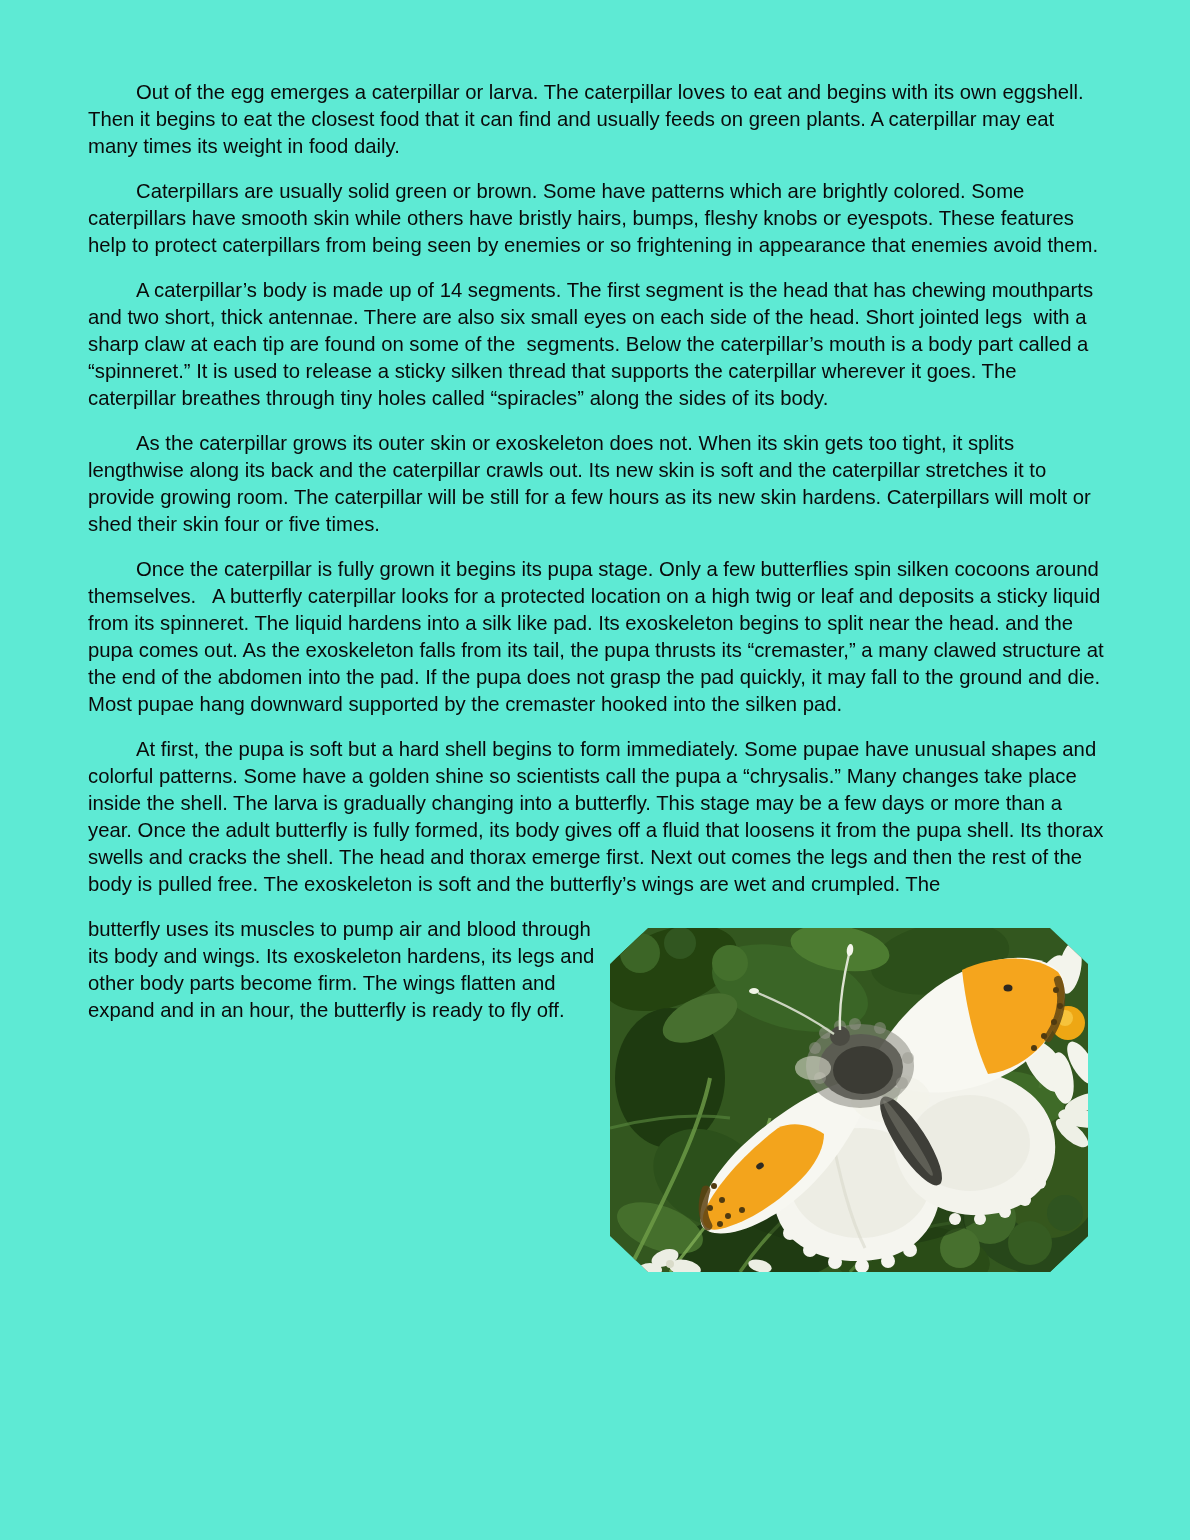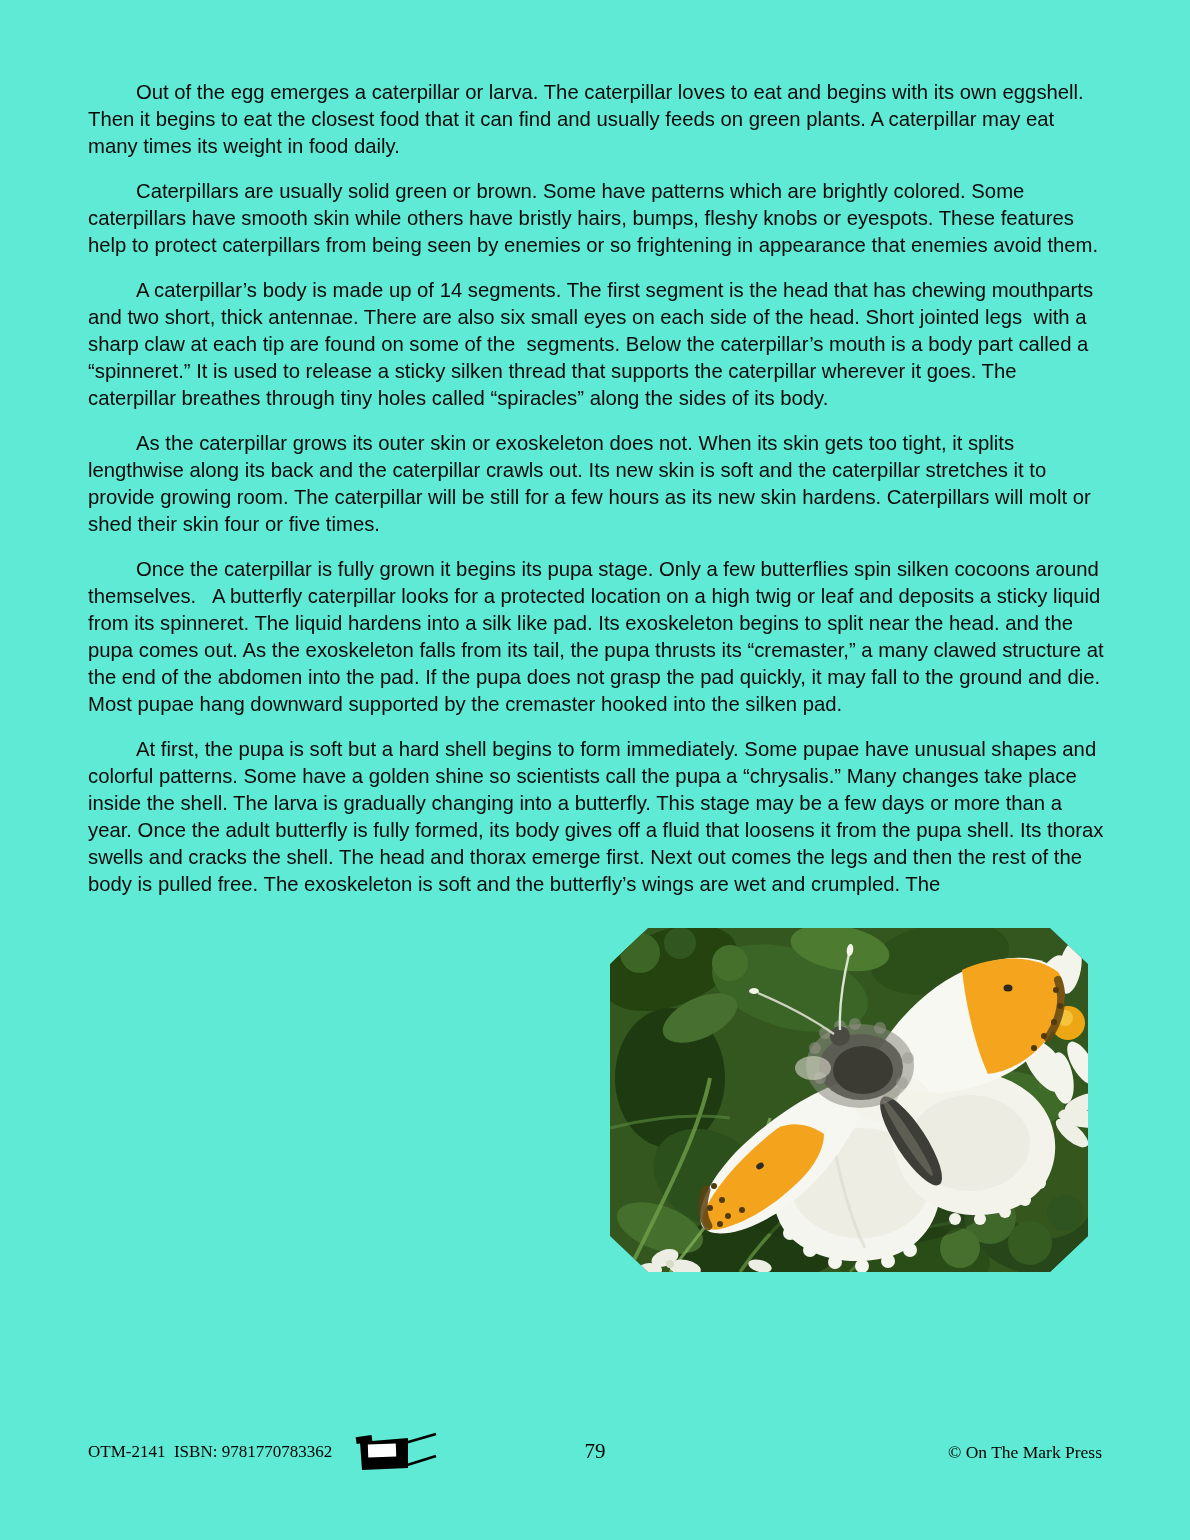--- a/index.html
+++ b/index.html
@@ -35,20 +35,21 @@
 
   <main class="content">
     <p>Out of the egg emerges a caterpillar or larva. The caterpillar loves to eat and begins with its own eggshell. Then it begins to eat the closest food that it can find and usually feeds on green plants. A caterpillar may eat many times its weight in food daily.</p>
     <p>Caterpillars are usually solid green or brown. Some have patterns which are brightly colored. Some caterpillars have smooth skin while others have bristly hairs, bumps, fleshy knobs or eyespots. These features help to protect caterpillars from being seen by enemies or so frightening in appearance that enemies avoid them.</p>
     <p>A caterpillar’s body is made up of 14 segments. The first segment is the head that has chewing mouthparts and two short, thick antennae. There are also six small eyes on each side of the head. Short jointed legs  with a sharp claw at each tip are found on some of the  segments. Below the caterpillar’s mouth is a body part called a “spinneret.” It is used to release a sticky silken thread that supports the caterpillar wherever it goes. The caterpillar breathes through tiny holes called “spiracles” along the sides of its body.</p>
     <p>As the caterpillar grows its outer skin or exoskeleton does not. When its skin gets too tight, it splits lengthwise along its back and the caterpillar crawls out. Its new skin is soft and the caterpillar stretches it to provide growing room. The caterpillar will be still for a few hours as its new skin hardens. Caterpillars will molt or shed their skin four or five times.</p>
     <p>Once the caterpillar is fully grown it begins its pupa stage. Only a few butterflies spin silken cocoons around themselves.   A butterfly caterpillar looks for a protected location on a high twig or leaf and deposits a sticky liquid from its spinneret. The liquid hardens into a silk like pad. Its exoskeleton begins to split near the head. and the pupa comes out. As the exoskeleton falls from its tail, the pupa thrusts its “cremaster,” a many clawed structure at the end of the abdomen into the pad. If the pupa does not grasp the pad quickly, it may fall to the ground and die. Most pupae hang downward supported by the cremaster hooked into the silken pad.</p>
     <p>At first, the pupa is soft but a hard shell begins to form immediately. Some pupae have unusual shapes and colorful patterns. Some have a golden shine so scientists call the pupa a “chrysalis.” Many changes take place inside the shell. The larva is gradually changing into a butterfly. This stage may be a few days or more than a year. Once the adult butterfly is fully formed, its body gives off a fluid that loosens it from the pupa shell. Its thorax swells and cracks the shell. The head and thorax emerge first. Next out comes the legs and then the rest of the body is pulled free. The exoskeleton is soft and the butterfly’s wings are wet and crumpled. The</p>
 
     <div class="wrap-row">
+      <p class="cont">butterfly uses its muscles to pump air and blood through its body and wings. Its exoskeleton hardens, its legs and other body parts become firm. The wings flatten and expand and in an hour, the butterfly is ready to fly off.</p>
 
       <figure class="photo">
         <svg viewBox="0 0 478 344">
 
           <g>
             <rect width="478" height="344" fill="#33571f"></rect>
             <ellipse cx="60" cy="40" rx="70" ry="38" fill="#24430f" transform="rotate(-20 60 40)"></ellipse>
             <ellipse cx="180" cy="60" rx="80" ry="40" fill="#3a6526" transform="rotate(15 180 60)"></ellipse>
             <ellipse cx="330" cy="30" rx="70" ry="35" fill="#2c4f1a" transform="rotate(-10 330 30)"></ellipse>
             <ellipse cx="60" cy="150" rx="55" ry="70" fill="#1e3a10"></ellipse>
@@ -175,28 +176,14 @@
             <path d="M230,102 C229,80 233,52 239,26" stroke="#dde3d2" stroke-width="2.4" fill="none"></path>
             <ellipse cx="240" cy="22" rx="3.2" ry="6" fill="#f4f6ea" transform="rotate(8 240 22)"></ellipse>
             <path d="M224,106 C204,92 174,76 148,65" stroke="#ccd4c0" stroke-width="2.2" fill="none"></path>
             <ellipse cx="144" cy="63" rx="5" ry="3" fill="#f1f4e6"></ellipse>
           </g>
         </svg>
       </figure>
     </div>
   </main>
 
-  <footer class="footer">
-    <span class="f-left">OTM-2141  ISBN: 9781770783362</span>
-    <span class="logo">
-      <svg viewBox="0 0 84 44" width="84" height="44">
-        <path d="M44,15 L82,4" stroke="#000" stroke-width="2.5" fill="none"></path>
-        <path d="M50,36 L82,26" stroke="#000" stroke-width="2.5" fill="none"></path>
-        <rect x="2" y="6" width="16" height="7" fill="#000" transform="rotate(-8 10 9)"></rect>
-        <path d="M6,12 L54,8 L54,38 L8,40 Z" fill="#000"></path>
-        <rect x="14" y="14" width="28" height="13" fill="#fff" transform="rotate(-2 28 20)"></rect>
-      </svg>
-    </span>
-    <span class="f-page">79</span>
-    <span class="f-right">© On The Mark Press</span>
-  </footer>
 
 </div>
 
 </body></html>

